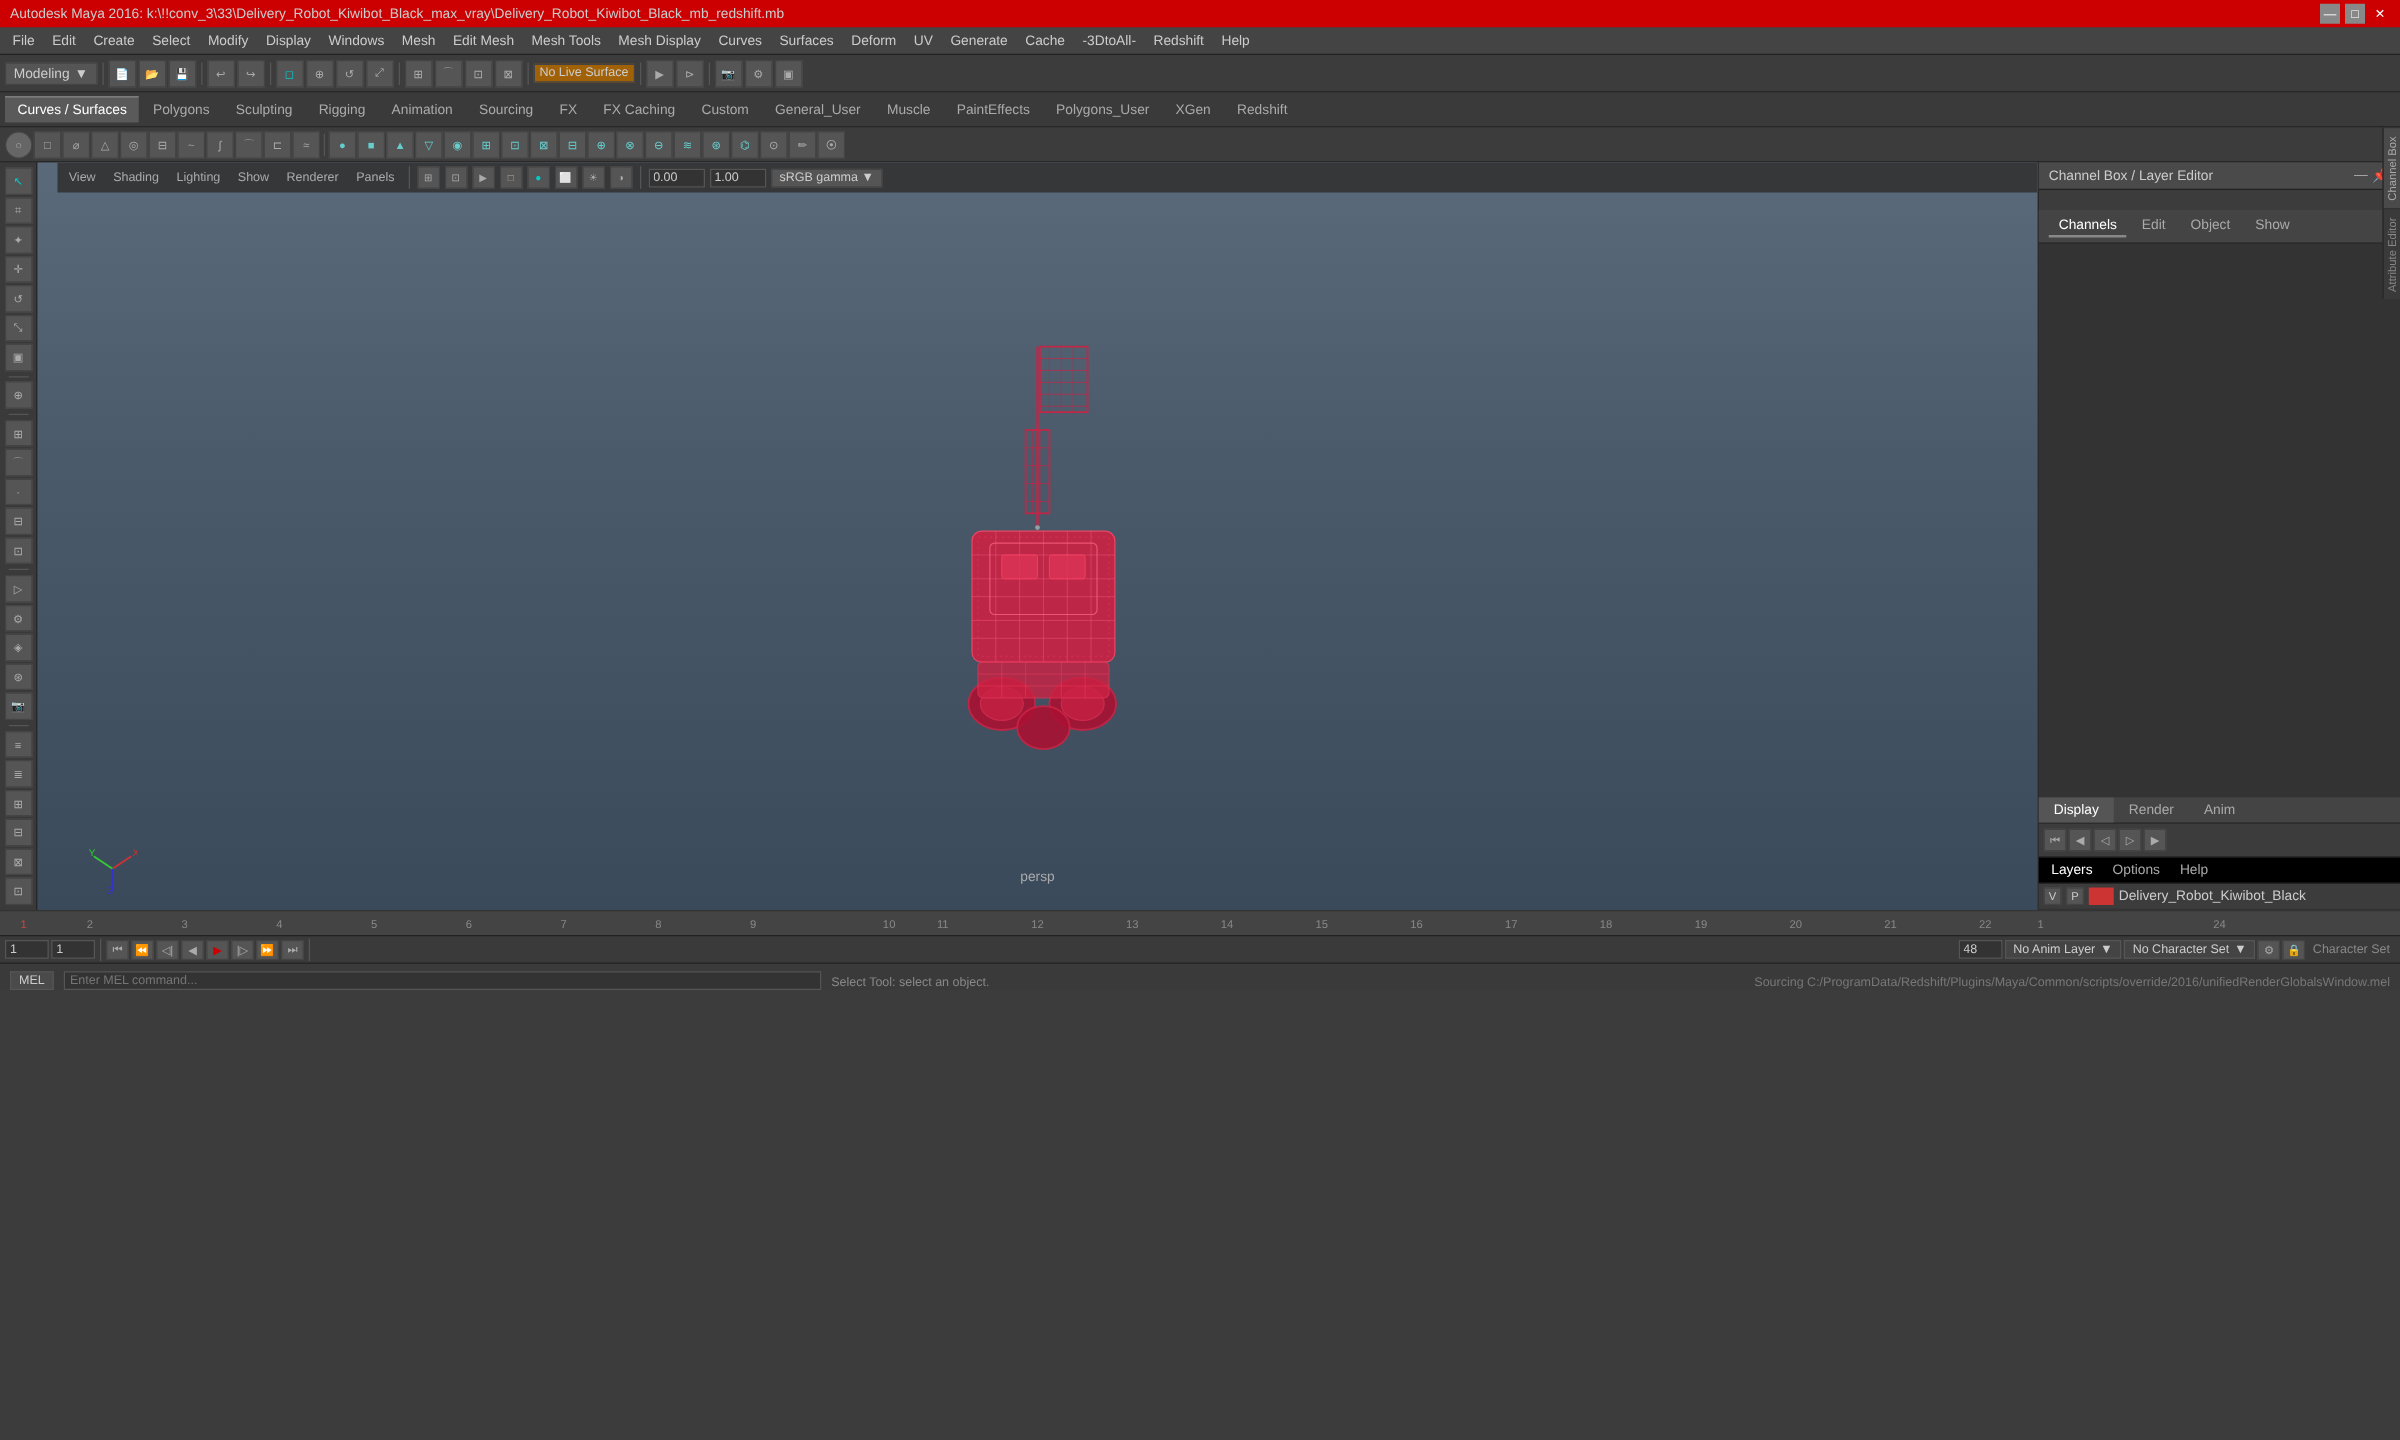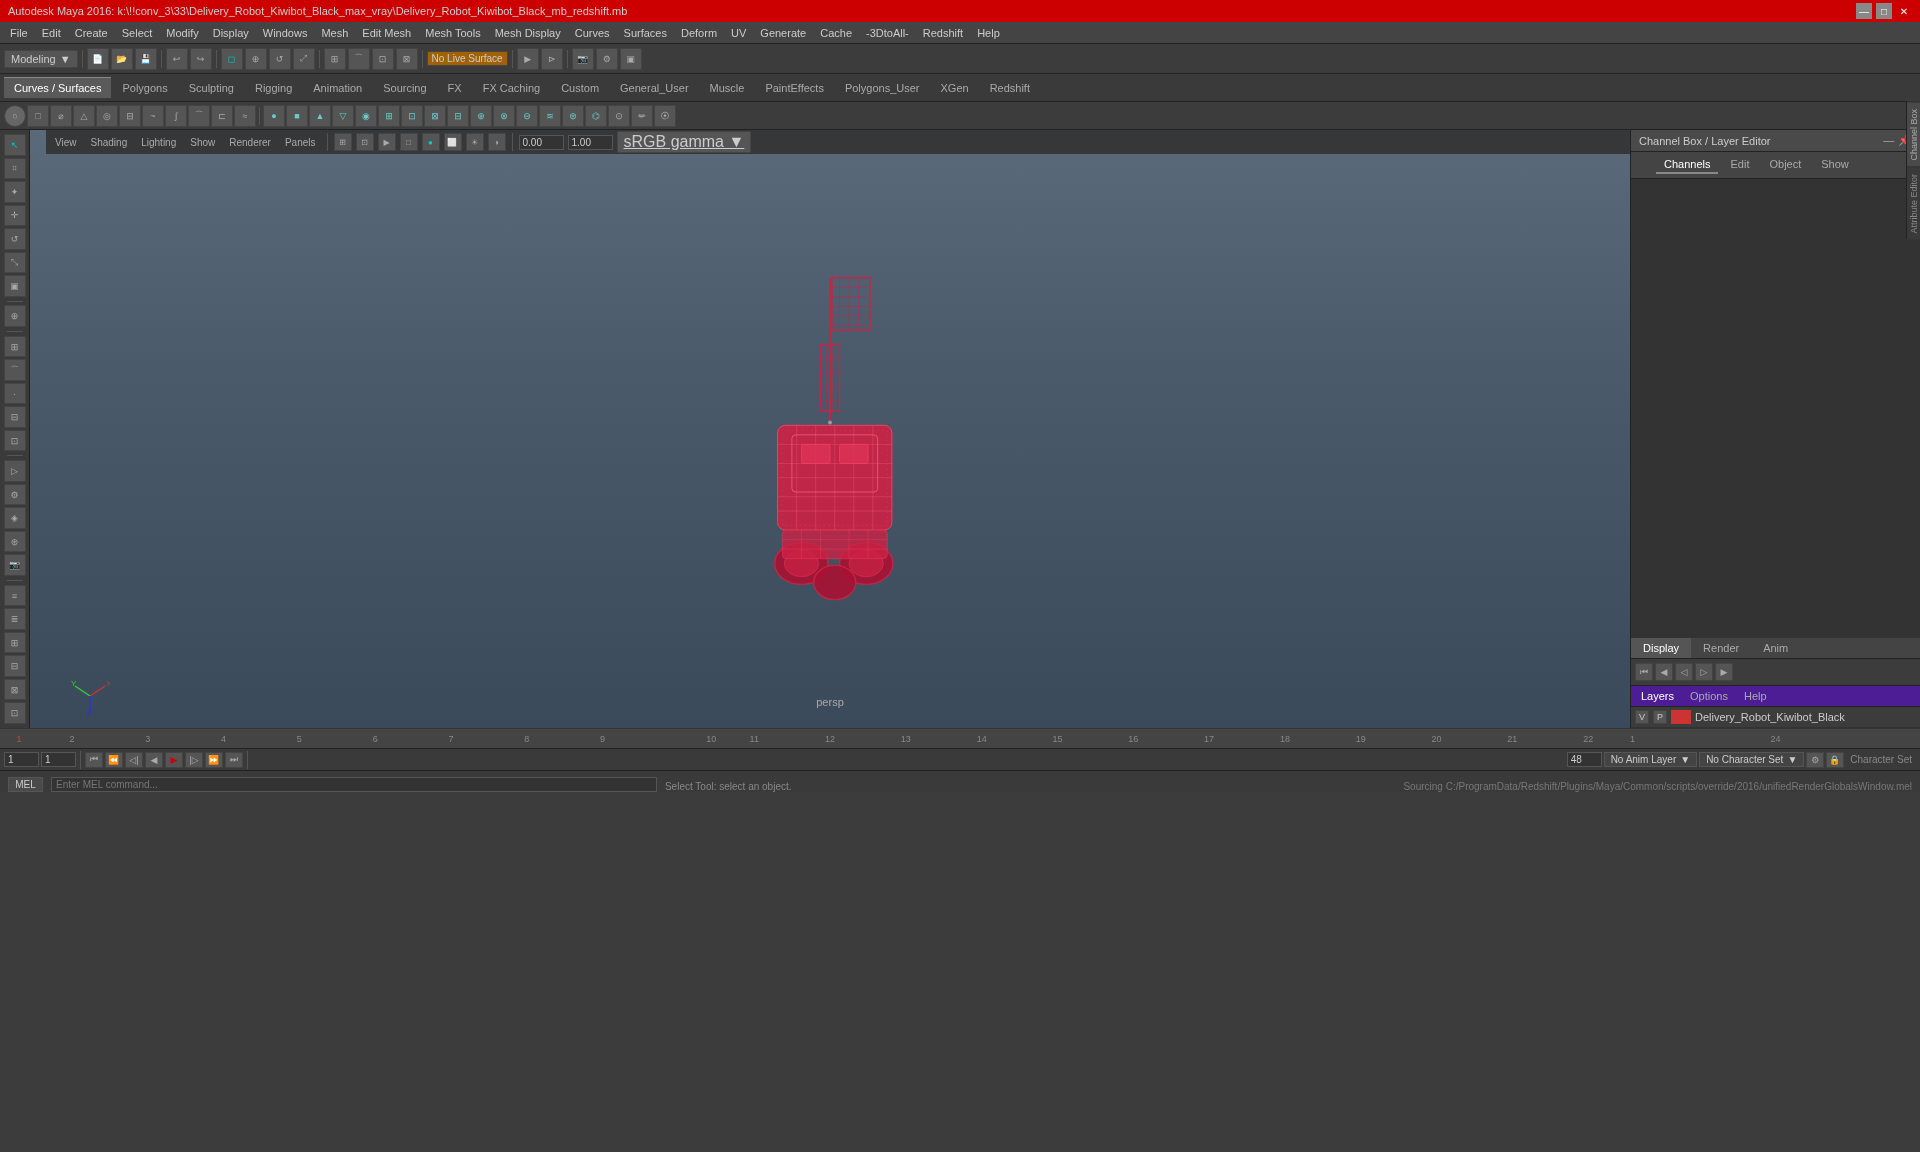--- a/index.html
+++ b/index.html
@@ -199,23 +199,24 @@
       align-items: center;
       justify-content: space-between;
       border-bottom: 1px solid #222;
       font-size: 11px;
       color: #ccc;
     }
 
     #channel-box-tabs {
       display: flex;
       gap: 4px;
-      padding: 4px 25px;
+      padding: 4px 8px;
       background: #444;
       border-bottom: 1px solid #222;
+      margin-top: 16px;
     }
     .cb-tab {
       padding: 2px 8px;
       color: #aaa;
       font-size: 11px;
       cursor: pointer;
     }
     .cb-tab.active { color: white; border-bottom: 2px solid #888; }
 
     #channel-box-content {
@@ -258,21 +259,21 @@
       font-size: 9px;
       display: flex;
       align-items: center;
       justify-content: center;
       cursor: pointer;
     }
     #layers-subtabs {
       display: flex;
       gap: 4px;
       padding: 2px 4px;
-      background: #4c1d95;
+      background: #000000;
       border-bottom: 1px solid #222;
     }
     .lst {
       padding: 2px 6px;
       color: #aaa;
       font-size: 11px;
       cursor: pointer;
     }
     .lst.active { color: white; }
 
@@ -587,21 +588,21 @@
       <div class="icon-btn" style="width:18px;height:18px;font-size:8px;">⊡</div>
       <div class="icon-btn" style="width:18px;height:18px;font-size:8px;">▶</div>
       <div class="icon-btn" style="width:18px;height:18px;font-size:8px;">□</div>
       <div class="icon-btn" style="width:18px;height:18px;font-size:8px;color:#00cccc;">●</div>
       <div class="icon-btn" style="width:18px;height:18px;font-size:8px;">⬜</div>
       <div class="icon-btn" style="width:18px;height:18px;font-size:8px;">☀</div>
       <div class="icon-btn" style="width:18px;height:18px;font-size:8px;">◑</div>
       <div class="tb-sep"></div>
       <input type="text" class="vp-field" value="0.00" style="">
       <input type="text" class="vp-field" value="1.00" style="">
-      <div style="background:#555;border:1px solid #444;color:#ccc;padding:1px 6px;font-size:16px;cursor:pointer;text-decoration:underline;">
+      <div style="background:#555;border:1px solid #444;color:#ccc;padding:1px 6px;font-size:10px;cursor:pointer;">
         <span>sRGB gamma</span> ▼
       </div>
     </div>
 
     <div id="robot-container">
       <svg id="robot-svg" viewBox="0 0 220 420">
 
         <g>
 
           <line x1="110" y1="10" x2="110" y2="160" stroke="#cc2244" stroke-width="2" opacity="0.9"></line>

